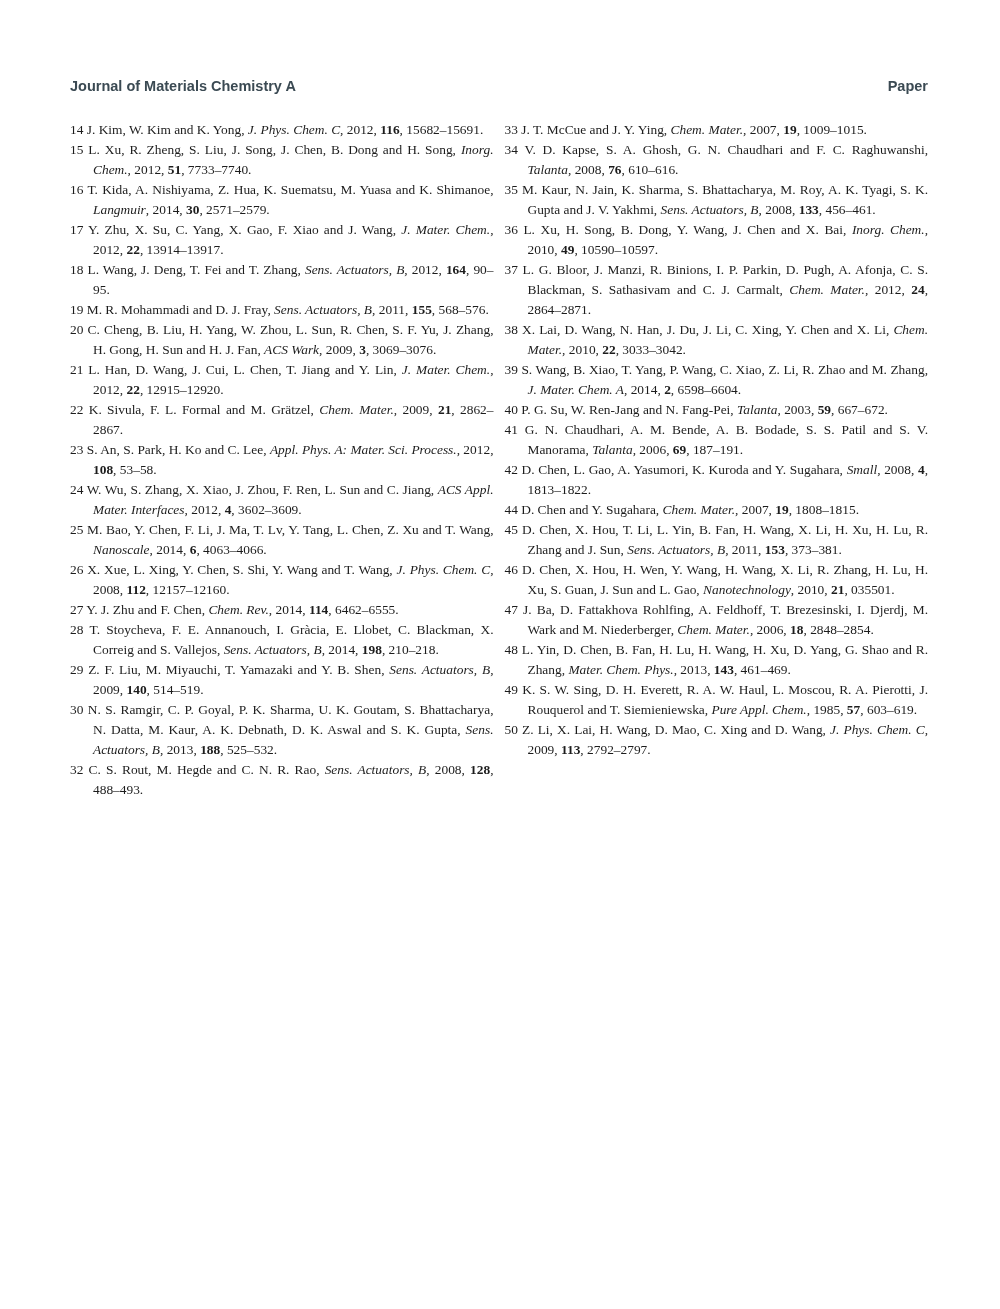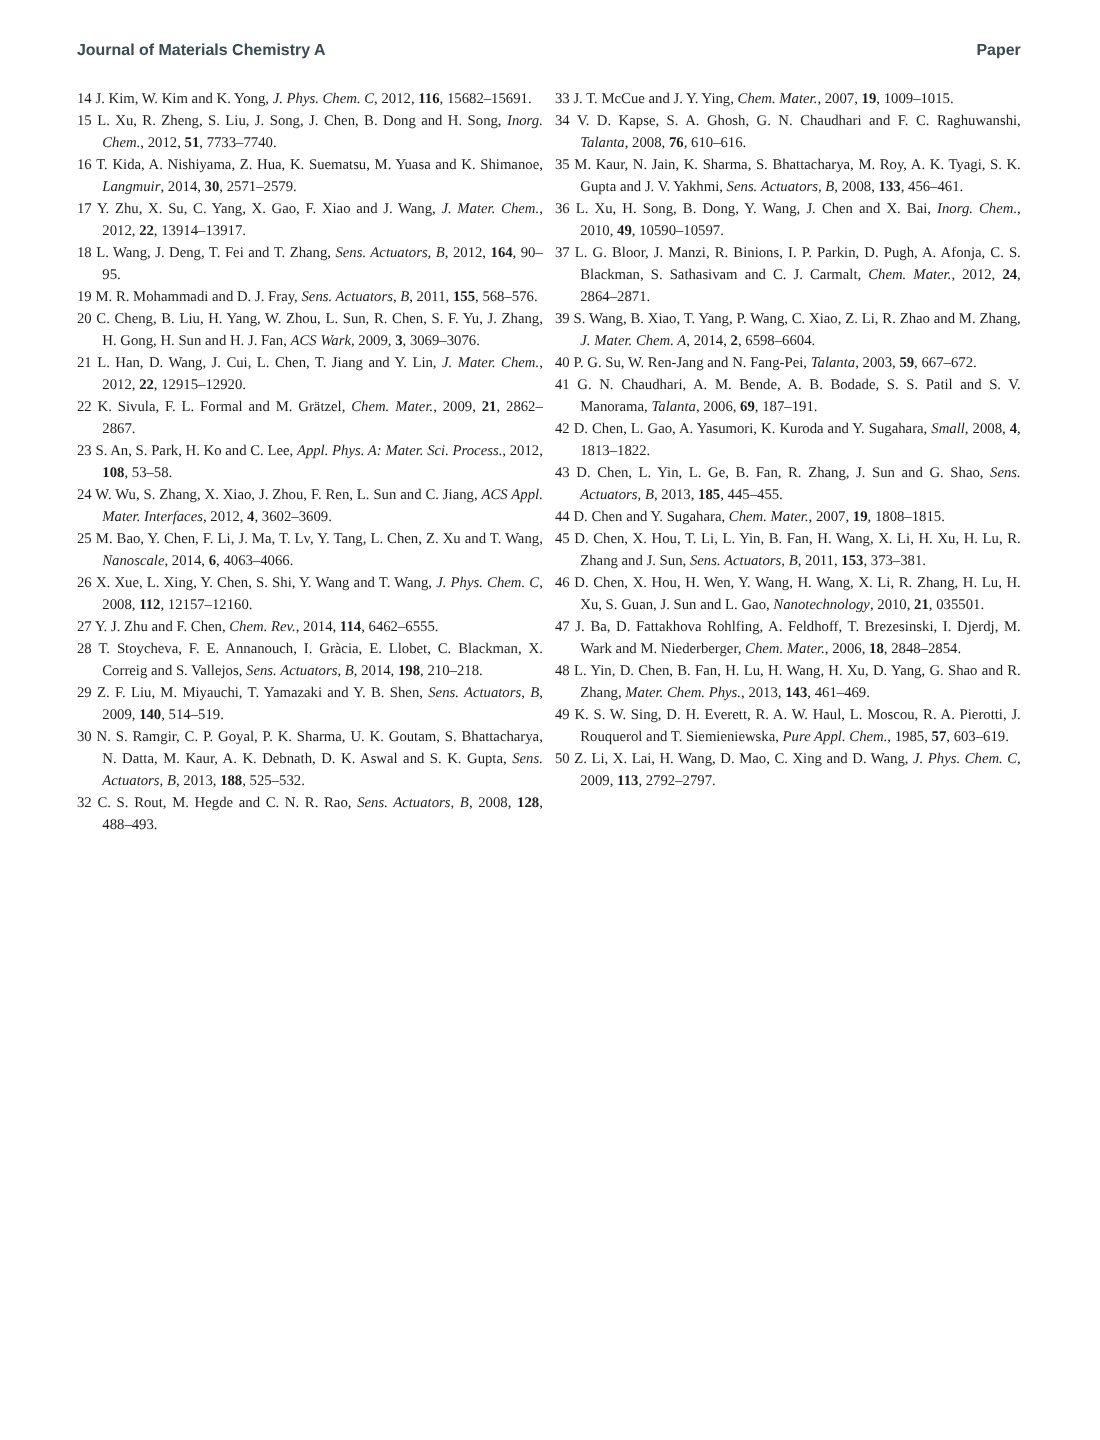--- a/index.html
+++ b/index.html
@@ -8,20 +8,21 @@
     background: #ffffff;
   }
   .page {
     position: relative;
     width: 1000px;
     height: 948px;
     background: #ffffff;
     font-family: "Liberation Serif", "DejaVu Serif", serif;
     color: #1c1c1c;
     overflow: hidden;
+    margin-top: 40px;
   }
   .page-header {
     position: absolute;
     top: 38px;
     left: 70px;
     right: 72px;
     display: flex;
     justify-content: space-between;
     align-items: baseline;
     font-family: "Liberation Sans", "DejaVu Sans", sans-serif;
@@ -111,25 +112,25 @@
         <div class="ref"><span class="ref-num">29 </span><span>Z. F. Liu, M. Miyauchi, T. Yamazaki and Y. B. Shen, </span><span class="it">Sens. Actuators, B</span><span>, 2009, </span><span class="bd">140</span><span>, 514–519.</span></div>
         <div class="ref"><span class="ref-num">30 </span><span>N. S. Ramgir, C. P. Goyal, P. K. Sharma, U. K. Goutam, S. Bhattacharya, N. Datta, M. Kaur, A. K. Debnath, D. K. Aswal and S. K. Gupta, </span><span class="it">Sens. Actuators, B</span><span>, 2013, </span><span class="bd">188</span><span>, 525–532.</span></div>
         <div class="ref"><span class="ref-num">32 </span><span>C. S. Rout, M. Hegde and C. N. R. Rao, </span><span class="it">Sens. Actuators, B</span><span>, 2008, </span><span class="bd">128</span><span>, 488–493.</span></div>
       </div>
     <div class="ref-col">
         <div class="ref"><span class="ref-num">33 </span><span>J. T. McCue and J. Y. Ying, </span><span class="it">Chem. Mater.</span><span>, 2007, </span><span class="bd">19</span><span>, 1009–1015.</span></div>
         <div class="ref"><span class="ref-num">34 </span><span>V. D. Kapse, S. A. Ghosh, G. N. Chaudhari and F. C. Raghuwanshi, </span><span class="it">Talanta</span><span>, 2008, </span><span class="bd">76</span><span>, 610–616.</span></div>
         <div class="ref"><span class="ref-num">35 </span><span>M. Kaur, N. Jain, K. Sharma, S. Bhattacharya, M. Roy, A. K. Tyagi, S. K. Gupta and J. V. Yakhmi, </span><span class="it">Sens. Actuators, B</span><span>, 2008, </span><span class="bd">133</span><span>, 456–461.</span></div>
         <div class="ref"><span class="ref-num">36 </span><span>L. Xu, H. Song, B. Dong, Y. Wang, J. Chen and X. Bai, </span><span class="it">Inorg. Chem.</span><span>, 2010, </span><span class="bd">49</span><span>, 10590–10597.</span></div>
         <div class="ref"><span class="ref-num">37 </span><span>L. G. Bloor, J. Manzi, R. Binions, I. P. Parkin, D. Pugh, A. Afonja, C. S. Blackman, S. Sathasivam and C. J. Carmalt, </span><span class="it">Chem. Mater.</span><span>, 2012, </span><span class="bd">24</span><span>, 2864–2871.</span></div>
+        <div class="ref"><span class="ref-num">38 </span><span>X. Lai, D. Wang, N. Han, J. Du, J. Li, C. Xing, Y. Chen and X. Li, </span><span class="it">Chem. Mater.</span><span>, 2010, </span><span class="bd">22</span><span>, 3033–3042.</span></div>
         <div class="ref"><span class="ref-num">39 </span><span>S. Wang, B. Xiao, T. Yang, P. Wang, C. Xiao, Z. Li, R. Zhao and M. Zhang, </span><span class="it">J. Mater. Chem. A</span><span>, 2014, </span><span class="bd">2</span><span>, 6598–6604.</span></div>
         <div class="ref"><span class="ref-num">40 </span><span>P. G. Su, W. Ren-Jang and N. Fang-Pei, </span><span class="it">Talanta</span><span>, 2003, </span><span class="bd">59</span><span>, 667–672.</span></div>
         <div class="ref"><span class="ref-num">41 </span><span>G. N. Chaudhari, A. M. Bende, A. B. Bodade, S. S. Patil and S. V. Manorama, </span><span class="it">Talanta</span><span>, 2006, </span><span class="bd">69</span><span>, 187–191.</span></div>
         <div class="ref"><span class="ref-num">42 </span><span>D. Chen, L. Gao, A. Yasumori, K. Kuroda and Y. Sugahara, </span><span class="it">Small</span><span>, 2008, </span><span class="bd">4</span><span>, 1813–1822.</span></div>
-        <div class="ref"><span class="ref-num">43 </span><span>D. Chen, L. Yin, L. Ge, B. Fan, R. Zhang, J. Sun and G. Shao, </span><span class="it">Sens. Actuators, B</span><span>, 2013, </span><span class="bd">185</span><span>, 445–455.</span></div>
         <div class="ref"><span class="ref-num">44 </span><span>D. Chen and Y. Sugahara, </span><span class="it">Chem. Mater.</span><span>, 2007, </span><span class="bd">19</span><span>, 1808–1815.</span></div>
         <div class="ref"><span class="ref-num">45 </span><span>D. Chen, X. Hou, T. Li, L. Yin, B. Fan, H. Wang, X. Li, H. Xu, H. Lu, R. Zhang and J. Sun, </span><span class="it">Sens. Actuators, B</span><span>, 2011, </span><span class="bd">153</span><span>, 373–381.</span></div>
         <div class="ref"><span class="ref-num">46 </span><span>D. Chen, X. Hou, H. Wen, Y. Wang, H. Wang, X. Li, R. Zhang, H. Lu, H. Xu, S. Guan, J. Sun and L. Gao, </span><span class="it">Nanotechnology</span><span>, 2010, </span><span class="bd">21</span><span>, 035501.</span></div>
         <div class="ref"><span class="ref-num">47 </span><span>J. Ba, D. Fattakhova Rohlfing, A. Feldhoff, T. Brezesinski, I. Djerdj, M. Wark and M. Niederberger, </span><span class="it">Chem. Mater.</span><span>, 2006, </span><span class="bd">18</span><span>, 2848–2854.</span></div>
         <div class="ref"><span class="ref-num">48 </span><span>L. Yin, D. Chen, B. Fan, H. Lu, H. Wang, H. Xu, D. Yang, G. Shao and R. Zhang, </span><span class="it">Mater. Chem. Phys.</span><span>, 2013, </span><span class="bd">143</span><span>, 461–469.</span></div>
         <div class="ref"><span class="ref-num">49 </span><span>K. S. W. Sing, D. H. Everett, R. A. W. Haul, L. Moscou, R. A. Pierotti, J. Rouquerol and T. Siemieniewska, </span><span class="it">Pure Appl. Chem.</span><span>, 1985, </span><span class="bd">57</span><span>, 603–619.</span></div>
         <div class="ref"><span class="ref-num">50 </span><span>Z. Li, X. Lai, H. Wang, D. Mao, C. Xing and D. Wang, </span><span class="it">J. Phys. Chem. C</span><span>, 2009, </span><span class="bd">113</span><span>, 2792–2797.</span></div>
       </div>
   </div>
 

